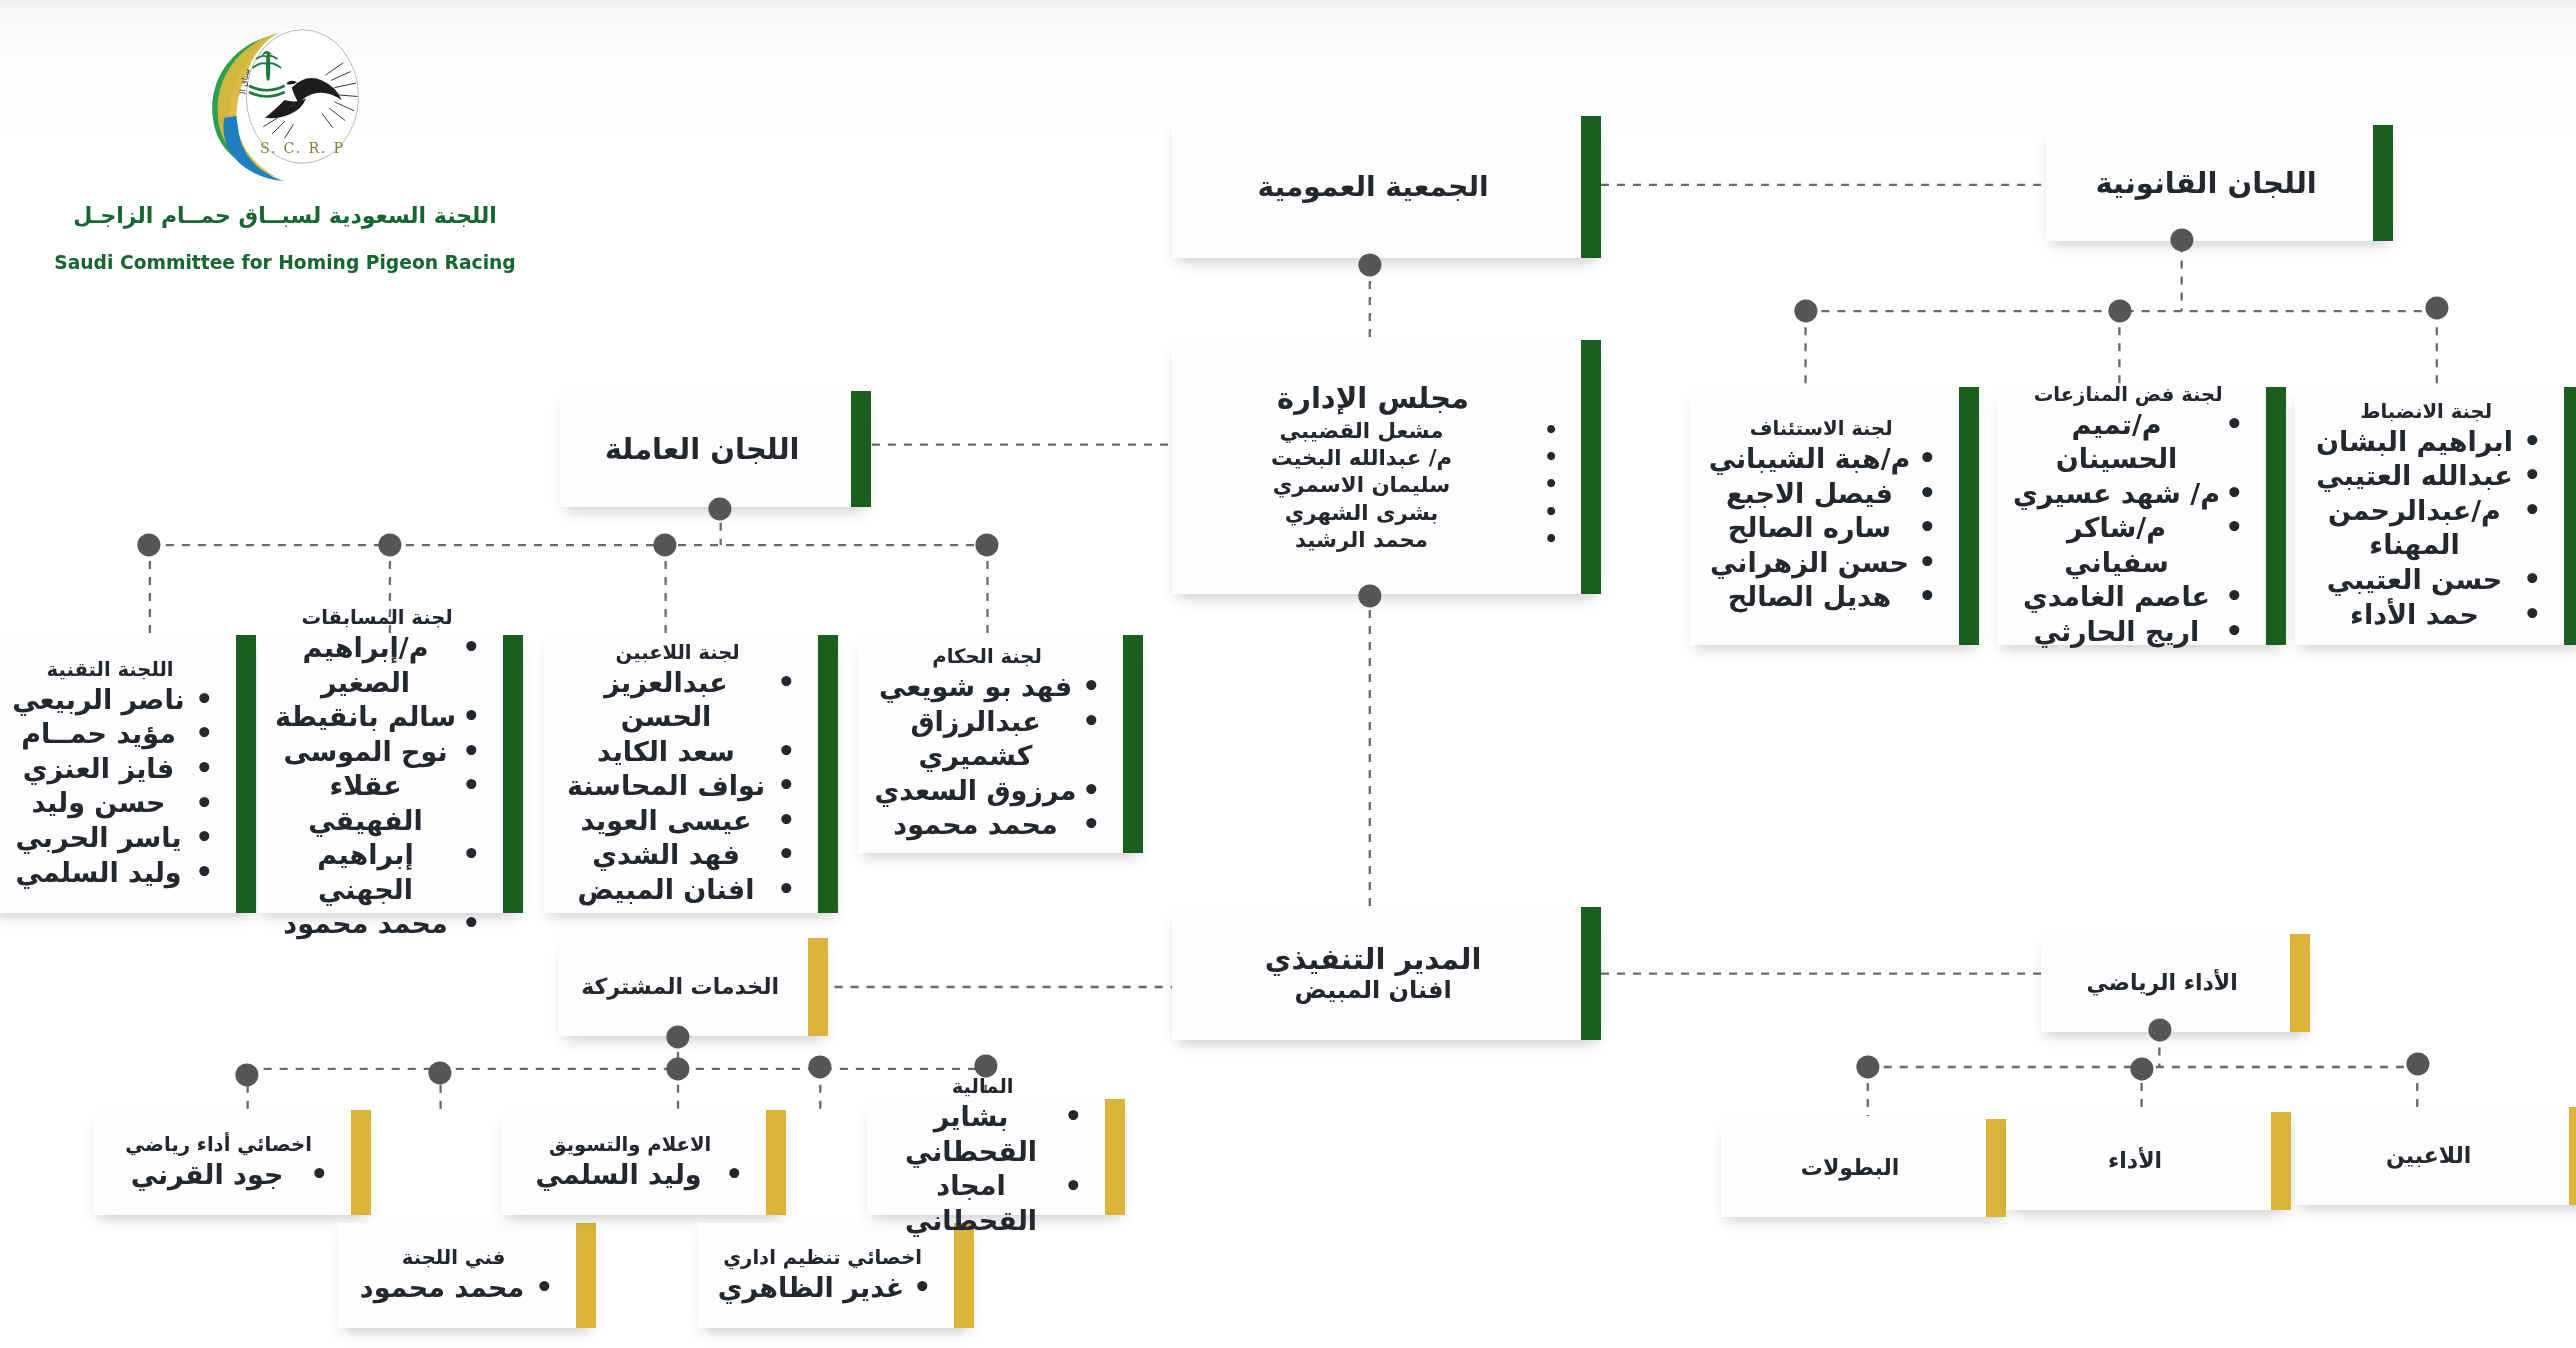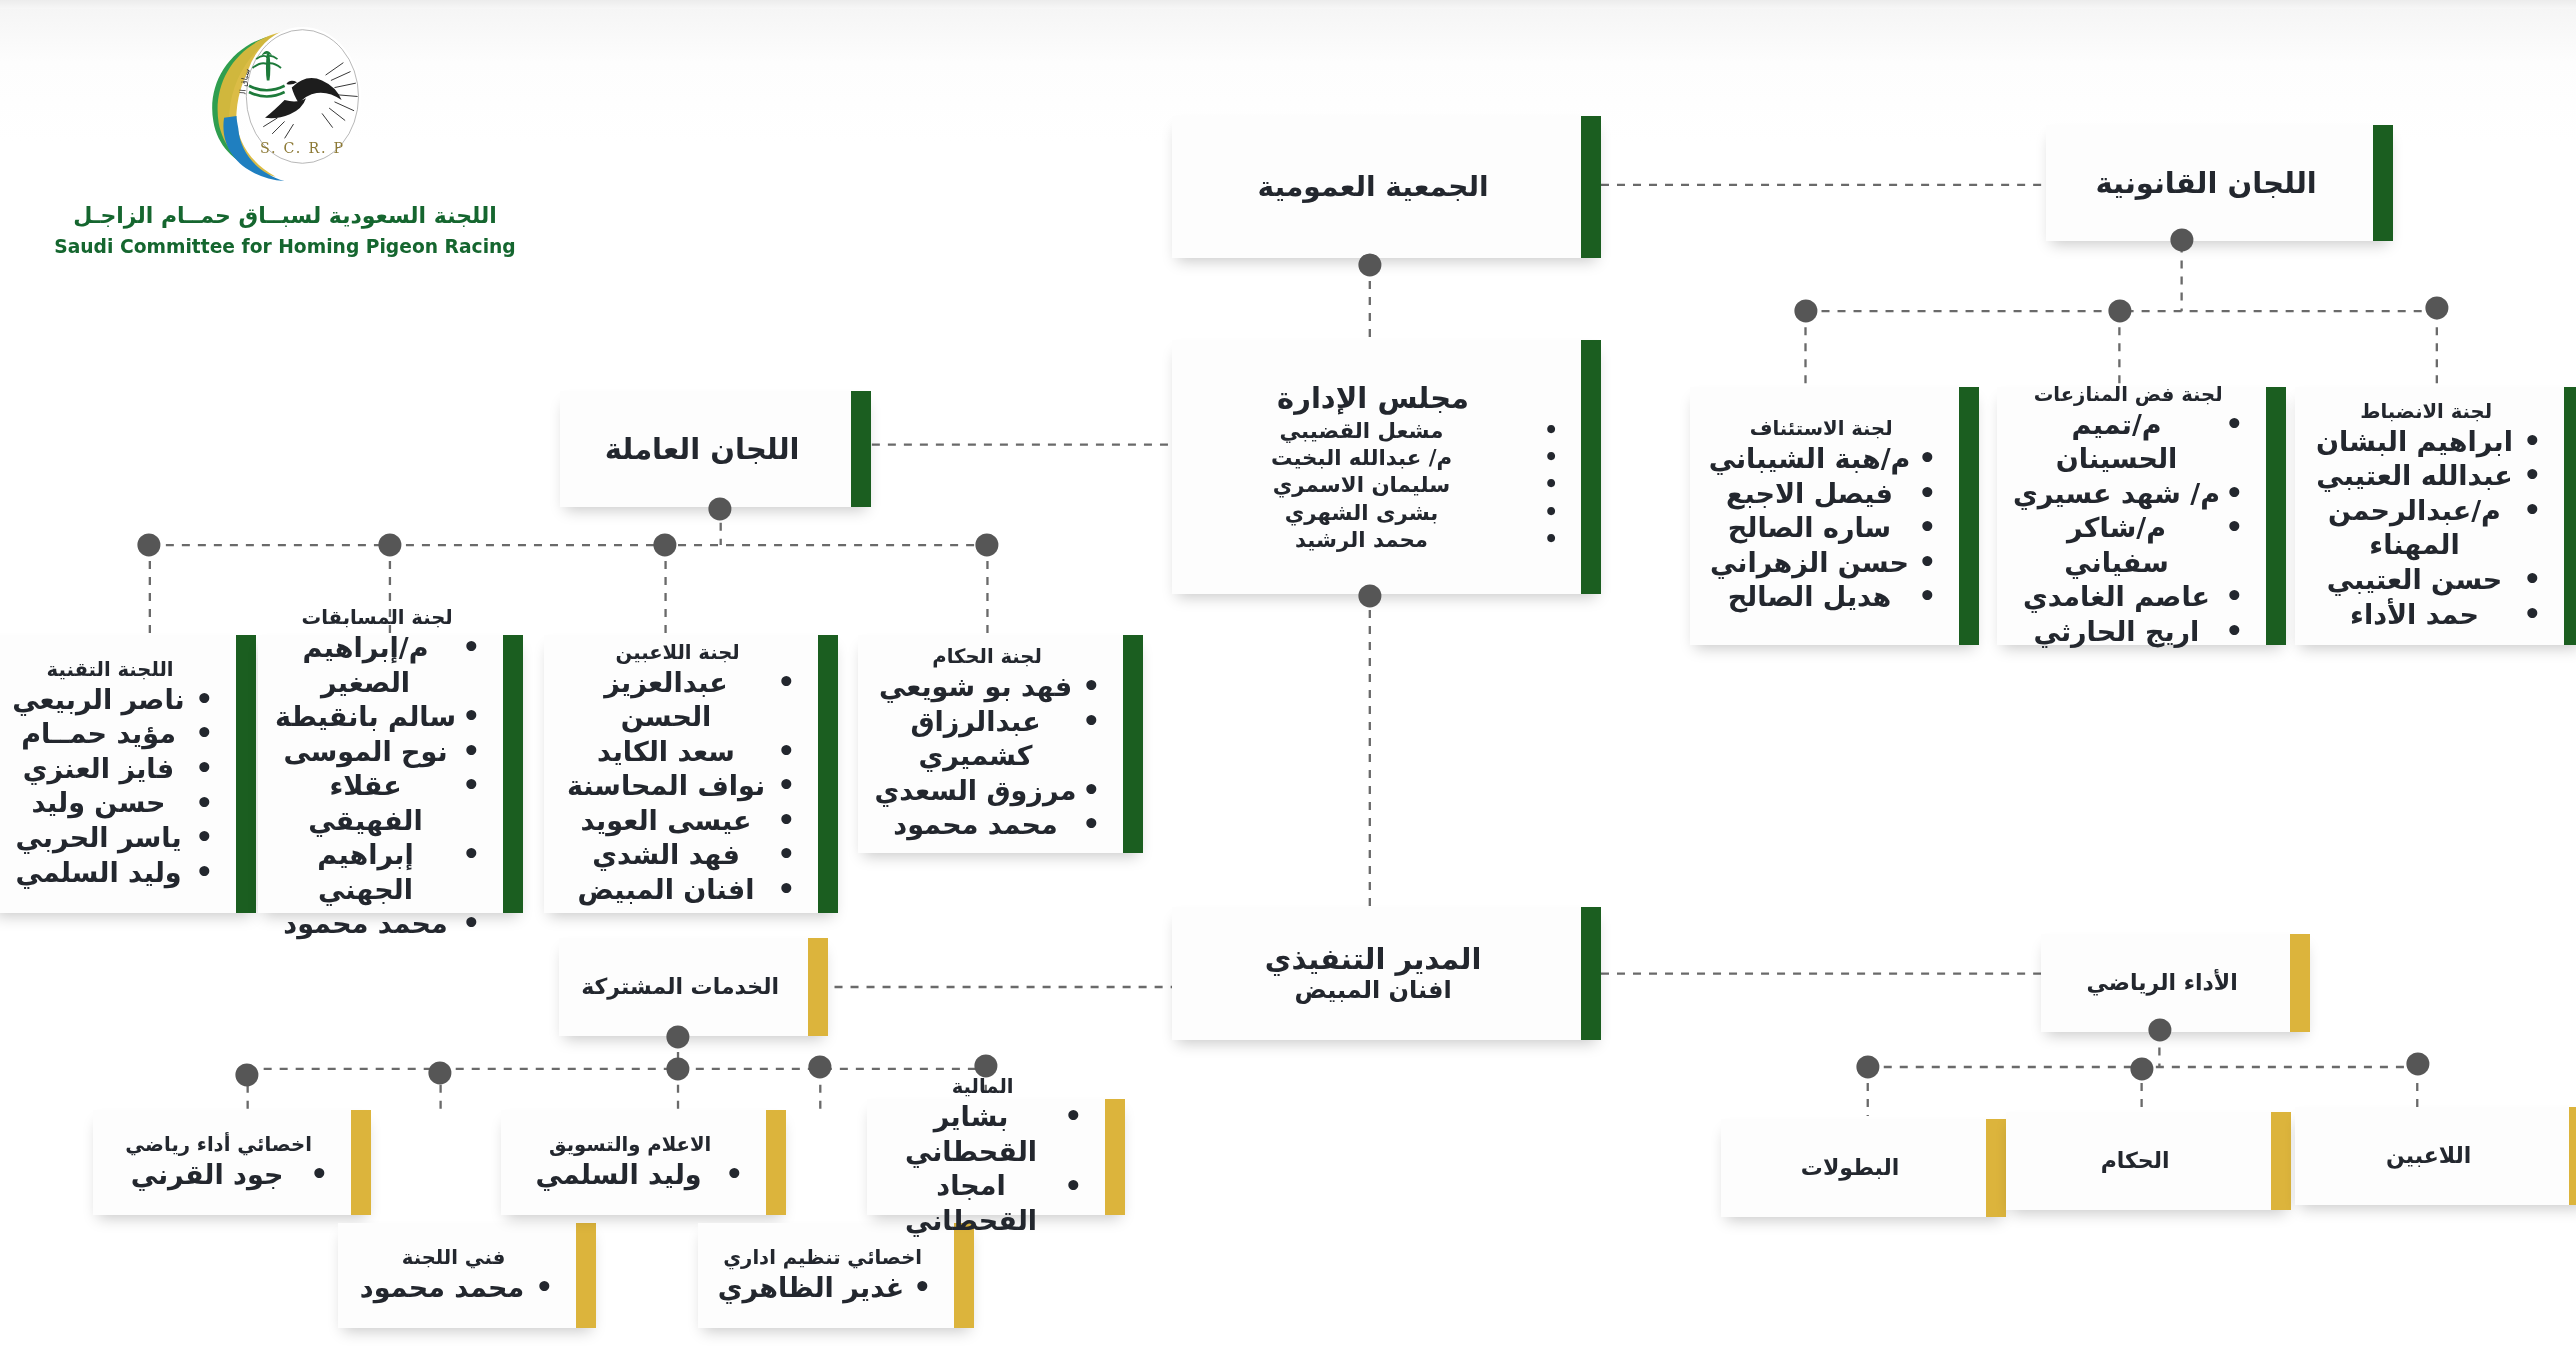--- a/index.html
+++ b/index.html
@@ -41,21 +41,21 @@
   }
   .brand-ar {
     margin-top: 19.6px;
     font-size: 22px;
     font-weight: bold;
     color: #15662f;
     letter-spacing: 0px;
     white-space: nowrap;
   }
   .brand-en {
-    margin-top: 8px;
+    margin-top: 24px;
     font-size: 18.7px;
     font-weight: bold;
     color: #15662f;
     direction: ltr;
     white-space: nowrap;
   }
 
   
   #wires {
     position: absolute;
@@ -464,21 +464,21 @@
   <div class="node gold t-md" style="left:1721px;top:1119px;width:285px;height:98px">
     <span class="bar"></span>
     <div class="inner">
       <div class="title">البطولات</div>
     </div>
   </div>
 
   <div class="node gold t-md" style="left:2006px;top:1112px;width:285px;height:98px">
     <span class="bar"></span>
     <div class="inner">
-      <div class="title">الحكام</div>
+      <div class="title">الأداء</div>
     </div>
   </div>
 
   <div class="node gold t-md" style="left:2295px;top:1107px;width:294px;height:98px">
     <span class="bar"></span>
     <div class="inner">
       <div class="title">اللاعبين</div>
     </div>
   </div>
 

